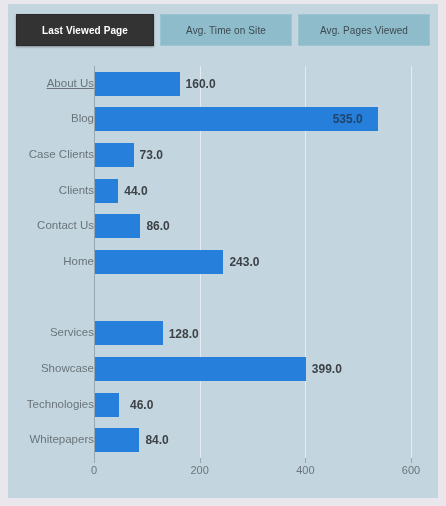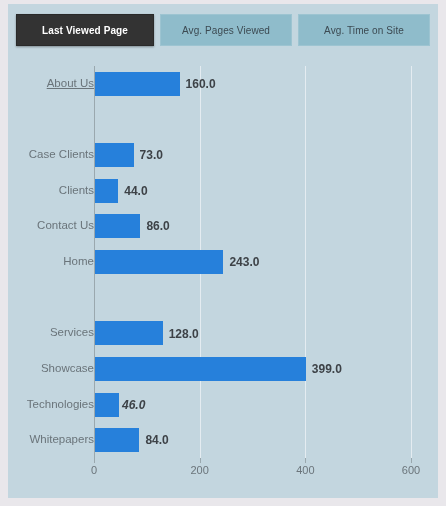--- a/index.html
+++ b/index.html
@@ -175,22 +175,22 @@
 </style>
 </head>
 <body>
 
 <div id="app">
 
   <div class="card">
 
     <div class="tabbar">
       <div class="tab active">Last Viewed Page</div>
+      <div class="tab inactive">Avg. Time on Site</div>
       <div class="tab inactive">Avg. Pages Viewed</div>
-      <div class="tab inactive">Avg. Time on Site</div>
     </div>
 
     <div class="plot-wrap">
 
       <div class="grid-layer" id="grid-layer">
           <div class="axis-line" style="left: 86px;"></div>
           <div class="tick-mark" style="left: 86px;"></div>
           <div class="tick-label" style="left: 86px;">0</div>
           <div class="gridline" style="left: 191.667px;"></div>
           <div class="tick-mark" style="left: 191.667px;"></div>
@@ -202,20 +202,25 @@
           <div class="tick-mark" style="left: 403px;"></div>
           <div class="tick-label" style="left: 403px;">600</div>
         </div>
 
       <div class="rows" id="rows">
           <div class="row" style="top: 0px; height: 35.6364px;">
             <div class="cat-label" style="top: 11.8182px; text-decoration: underline;">About Us</div>
             <div class="bar" style="left: 87px; width: 84.5333px; top: 5.81818px; background: rgb(38, 128, 219);"></div>
             <div class="bar-label" style="top: 11.8182px; left: 177.533px;">160.0</div>
           </div>
+          <div class="row" style="top: 35.6364px; height: 35.6364px;">
+            <div class="cat-label" style="top: 11.8182px;">Blog</div>
+            <div class="bar" style="left: 87px; width: 282.658px; top: 5.81818px; background: rgb(38, 128, 219);"></div>
+            <div class="bar-label inside" style="top: 11.8182px; left: 324.658px;">535.0</div>
+          </div>
           <div class="row" style="top: 71.2727px; height: 35.6364px;">
             <div class="cat-label" style="top: 11.8182px;">Case Clients</div>
             <div class="bar" style="left: 87px; width: 38.5683px; top: 5.81818px; background: rgb(38, 128, 219);"></div>
             <div class="bar-label" style="top: 11.8182px; left: 131.568px;">73.0</div>
           </div>
           <div class="row" style="top: 106.909px; height: 35.6364px;">
             <div class="cat-label" style="top: 11.8182px;">Clients</div>
             <div class="bar" style="left: 87px; width: 23.2467px; top: 5.81818px; background: rgb(38, 128, 219);"></div>
             <div class="bar-label" style="top: 11.8182px; left: 116.247px;">44.0</div>
           </div>
@@ -235,21 +240,21 @@
             <div class="bar-label" style="top: 13px; left: 160.627px;">128.0</div>
           </div>
           <div class="row" style="top: 285.091px; height: 35.6364px;">
             <div class="cat-label" style="top: 11.8182px;">Showcase</div>
             <div class="bar" style="left: 87px; width: 210.805px; top: 5.81818px; background: rgb(38, 128, 219);"></div>
             <div class="bar-label" style="top: 11.8182px; left: 303.805px;">399.0</div>
           </div>
           <div class="row" style="top: 320.727px; height: 35.6364px;">
             <div class="cat-label" style="top: 11.8182px;">Technologies</div>
             <div class="bar" style="left: 87px; width: 24.3033px; top: 5.81818px; background: rgb(38, 128, 219);"></div>
-            <div class="bar-label" style="top: 11.8182px; left: 114px; font-style: italic;">46.0</div>
+            <div class="bar-label" style="top: 11.8182px; left: 122px;">46.0</div>
           </div>
           <div class="row" style="top: 356.364px; height: 35.6364px;">
             <div class="cat-label" style="top: 11.8182px;">Whitepapers</div>
             <div class="bar" style="left: 87px; width: 44.38px; top: 5.81818px; background: rgb(38, 128, 219);"></div>
             <div class="bar-label" style="top: 11.8182px; left: 137.38px;">84.0</div>
           </div>
         </div>
 
     </div>
 

